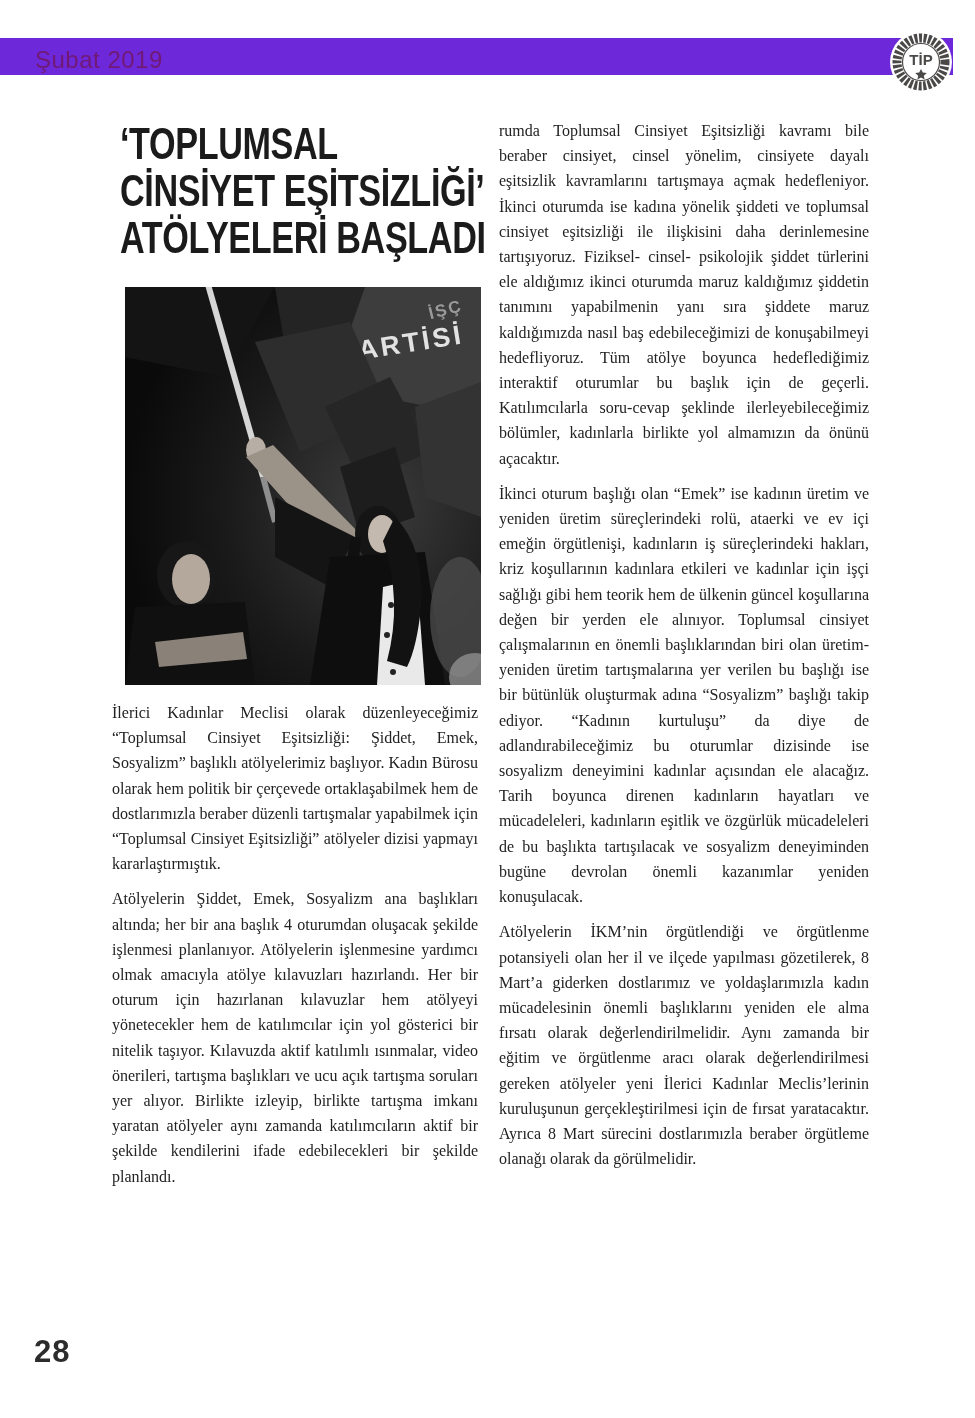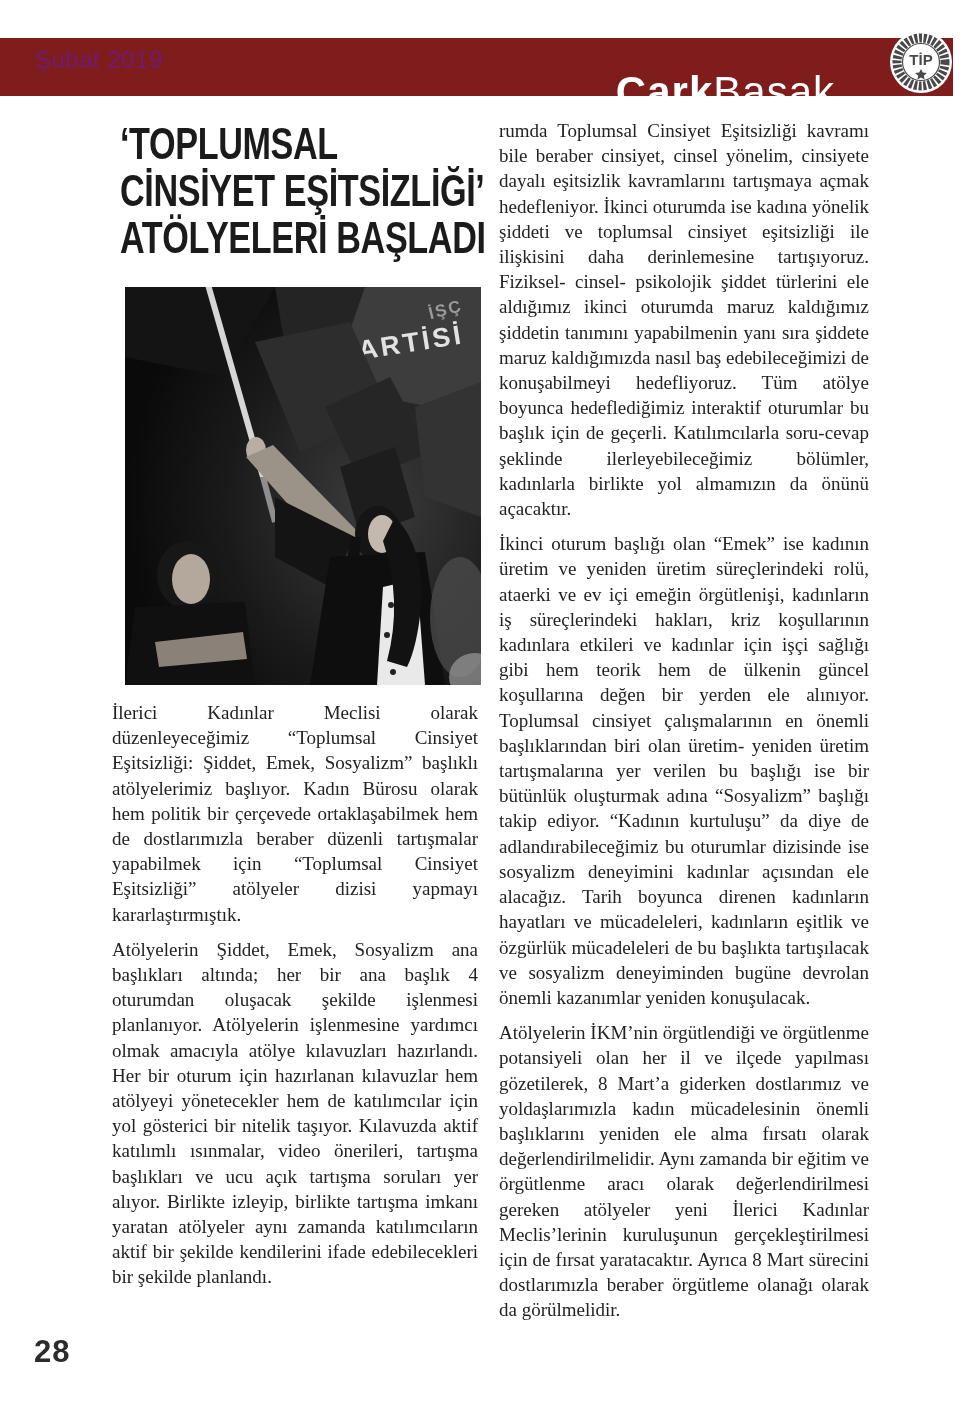--- a/index.html
+++ b/index.html
@@ -3,22 +3,22 @@
 <meta charset="utf-8">
 <style>
   html,body{margin:0;padding:0;background:#e9e9e9;}
   .page{
     position:relative;width:975px;height:1418px;background:#ffffff;
     margin:0 auto;overflow:hidden;
     font-family:"Liberation Serif", serif;
   }
   
   .topbar{
-    position:absolute;left:0;top:38px;width:953px;height:58px;
-    background:#7f1d1d;
+    position:absolute;left:0;top:38px;width:953px;height:37px;
+    background:#6d28d9;
   }
   .topbar-date{
     position:absolute;left:35px;top:46px;
     font-family:"Liberation Sans", sans-serif;
     font-size:24px;font-weight:400;color:#701a75;letter-spacing:.5px;
   }
   .brand{
     position:absolute;right:118px;top:33px;
     font-family:"Liberation Sans", sans-serif;
     font-size:42px;color:#ffffff;white-space:nowrap;line-height:1;
@@ -38,21 +38,21 @@
     letter-spacing:-0.5px;
   }
   
   .photo{
     position:absolute;left:125px;top:287px;width:356px;height:398px;
     background:#0d0d0d;overflow:hidden;
   }
   
   .col{
     position:absolute;width:366px;
-    font-size:19px;line-height:25.2px;color:#222222;
+    font-size:16px;line-height:25.2px;color:#222222;
     text-align:justify;
   }
   .col p{margin:0 0 10px 0;}
   .col-left{left:112px;top:700px;}
   .col-right{left:499px;top:118px;width:370px;}
   
   .pagenum{
     position:absolute;left:34px;top:1334px;
     font-family:"Liberation Sans", sans-serif;
     font-size:31px;font-weight:700;color:#2c2c2c;letter-spacing:1px;

